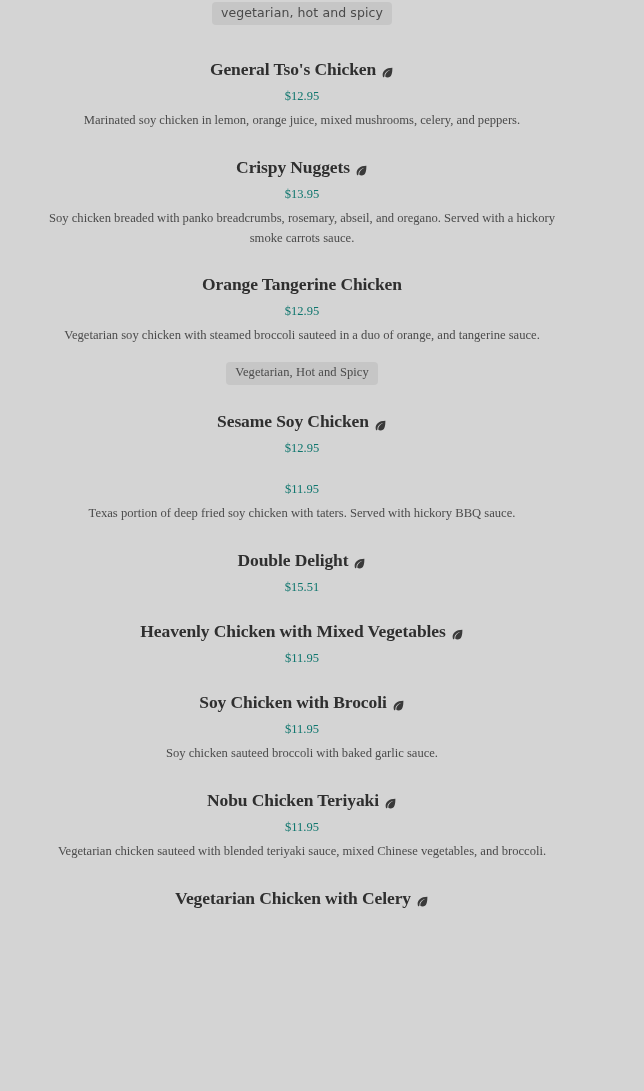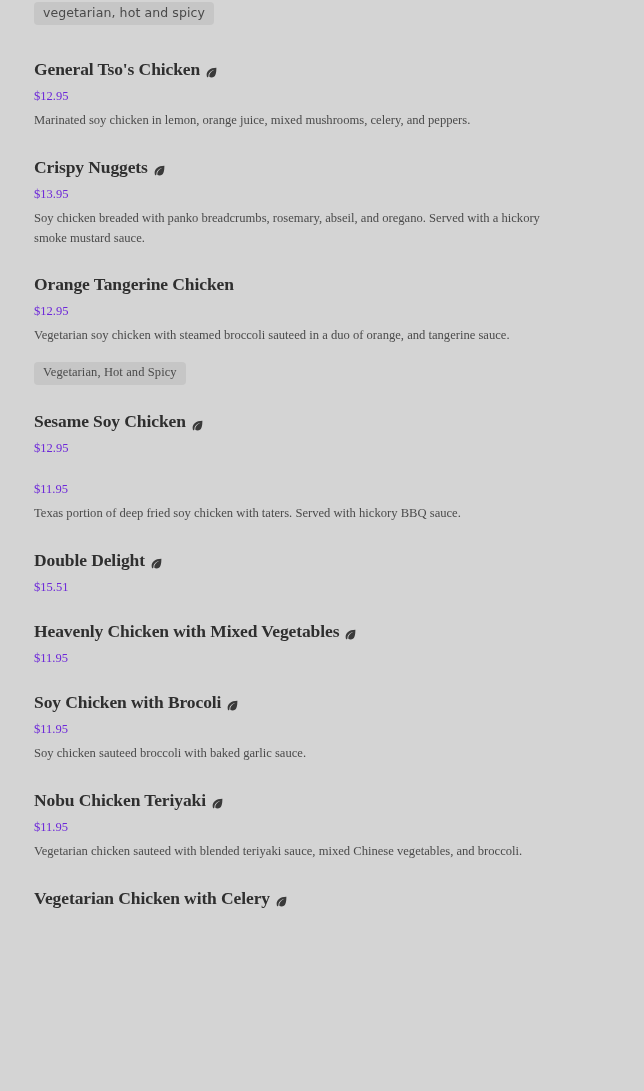--- a/index.html
+++ b/index.html
@@ -11,20 +11,21 @@
     width: 644px;
     min-height: 1091px;
     font-family: "DejaVu Sans", sans-serif;
     color: #3a3a3a;
     -webkit-font-smoothing: antialiased;
   }
   .menu {
     padding: 0 34px 0 34px;
     box-sizing: border-box;
     width: 604px;
+    text-align: center;
   }
   .tag-row {
     padding-top: 2px;
     margin-bottom: 34px;
   }
   .tag {
     display: inline-block;
     background: #c6c6c6;
     border-radius: 4px;
     padding: 4px 9px 5px 9px;
@@ -50,21 +51,21 @@
     display: inline-block;
     vertical-align: middle;
     width: 13px;
     height: 13px;
     margin-left: 5px;
     position: relative;
     top: -1px;
   }
   .price {
     font-size: 12.5px;
-    color: #6d28d9;
+    color: #0f766e;
     margin: 0 0 7px 0;
   }
   .desc {
     font-size: 12.6px;
     line-height: 1.58;
     color: #4b4b4b;
     margin: 0;
     max-width: 578px;
   }
   .item-tag-row {
@@ -93,21 +94,21 @@
     <div class="desc">Marinated soy chicken in lemon, orange juice, mixed mushrooms, celery, and peppers.</div>
   </div>
 
   <div class="item">
     <div class="item-title">
       <span>Crispy Nuggets</span><span class="leaf-icon"><svg viewBox="0 0 16 16" width="13" height="13">
             <path d="M14 2C6 2 2 6 2 11c0 1.3.4 2.3 1 3l1.4-1.4C3.9 10 6 6.2 11.5 4.7 7 7 4.8 10.2 5.3 13.3 6 13.8 7 14 8 14c5 0 6-5 6-12z" fill="#3a3a3a"></path>
           </svg></span>
     </div>
     <div class="price">$13.95</div>
-    <div class="desc">Soy chicken breaded with panko breadcrumbs, rosemary, abseil, and oregano. Served with a hickory smoke mustard sauce.</div>
+    <div class="desc">Soy chicken breaded with panko breadcrumbs, rosemary, abseil, and oregano. Served with a hickory smoke carrots sauce.</div>
   </div>
 
   <div class="item">
     <div class="item-title">
       <span>Orange Tangerine Chicken</span>
     </div>
     <div class="price">$12.95</div>
     <div class="desc">Vegetarian soy chicken with steamed broccoli sauteed in a duo of orange, and tangerine sauce.</div>
     <div class="item-tag-row spacer-tag">
       <span class="tag">Vegetarian, Hot and Spicy</span>

